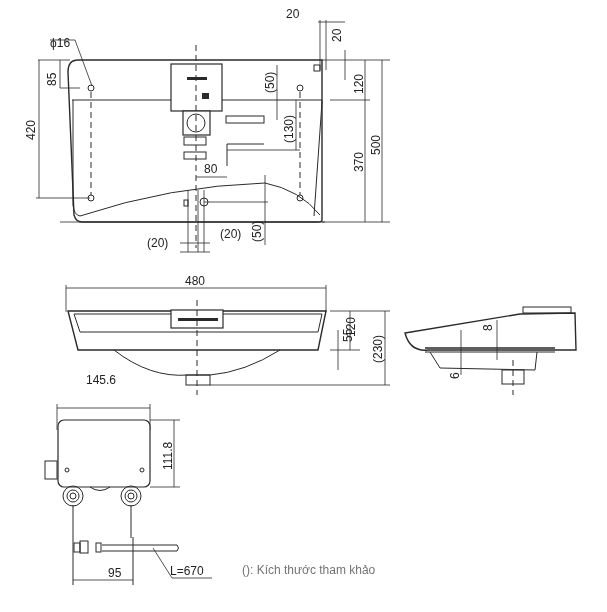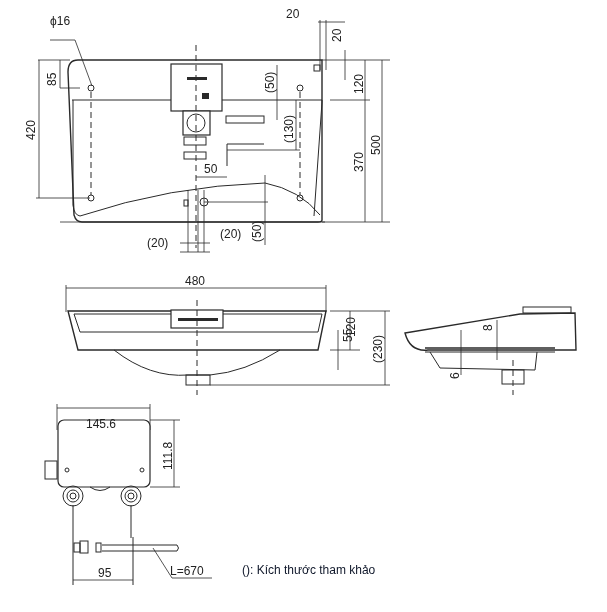--- a/index.html
+++ b/index.html
@@ -6,21 +6,21 @@
   body { width:607px; height:612px; position:relative; overflow:hidden; font-family:"Liberation Sans", sans-serif; }
   svg { position:absolute; left:0; top:0; }
   .ln { stroke:#2a2a2a; stroke-width:1; fill:none; }
   .th { stroke:#2a2a2a; stroke-width:1.4; fill:none; }
   .dash { stroke:#2a2a2a; stroke-width:1; fill:none; stroke-dasharray:6 4; }
   .dim { stroke:#2a2a2a; stroke-width:0.8; fill:none; }
   .fillw { fill:#ffffff; stroke:#2a2a2a; stroke-width:1.2; }
   .fillk { fill:#2a2a2a; }
   .lbl { position:absolute; font-size:12px; color:#222; white-space:nowrap; line-height:1; }
   .rot { transform-origin:left top; transform:rotate(-90deg); }
-  .note { position:absolute; font-size:12px; color:#0f172a; white-space:nowrap; }
+  .note { position:absolute; font-size:12px; color:#737373; white-space:nowrap; }
 </style>
 </head>
 <body>
 
 <svg width="607" height="612" viewBox="0 0 607 612">
 
   <g>
 
     <path class="th" d="M78 60 L322 60 L322 220 Q322 222 318 222 L82 222 Q76 222 74 215 L68 72 Q68 60 78 60 Z"></path>
 
@@ -142,41 +142,41 @@
     <rect x="96" y="543" width="5" height="9" class="ln"></rect>
     <rect x="74" y="543" width="6" height="9" class="ln"></rect>
     <path class="ln" d="M102 545 L177 545 Q180 548 177 551 L102 551"></path>
     <line class="ln" x1="133" y1="537" x2="133" y2="585"></line>
     <line class="dim" x1="73" y1="580" x2="133" y2="580"></line>
     <line class="dim" x1="153" y1="548" x2="172" y2="578"></line>
     <line class="dim" x1="172" y1="578" x2="212" y2="578"></line>
   </g>
 </svg>
 
-<div class="lbl" style="left:50px;top:15px">ϕ16</div>
+<div class="lbl" style="left:50px;top:37px">ϕ16</div>
 <div class="lbl rot" style="left:46px;top:86px">85</div>
 <div class="lbl rot" style="left:25px;top:140px">420</div>
 <div class="lbl" style="left:286px;top:8px">20</div>
 <div class="lbl rot" style="left:331px;top:42px">20</div>
 <div class="lbl rot" style="left:353px;top:94px">120</div>
 <div class="lbl rot" style="left:353px;top:172px">370</div>
 <div class="lbl rot" style="left:370px;top:155px">500</div>
 <div class="lbl rot" style="left:264px;top:93px">(50)</div>
 <div class="lbl rot" style="left:283px;top:143px">(130)</div>
-<div class="lbl" style="left:204px;top:163px">50</div>
+<div class="lbl" style="left:204px;top:163px">80</div>
 <div class="lbl" style="left:147px;top:237px">(20)</div>
 <div class="lbl" style="left:220px;top:228px">(20)</div>
 <div class="lbl rot" style="left:251px;top:242px">(50)</div>
 
 <div class="lbl" style="left:185px;top:275px">480</div>
 <div class="lbl rot" style="left:342px;top:342px">55</div>
 <div class="lbl rot" style="left:345px;top:337px">120</div>
 <div class="lbl rot" style="left:372px;top:363px">(230)</div>
 
 <div class="lbl rot" style="left:482px;top:331px">8</div>
 <div class="lbl rot" style="left:449px;top:379px">6</div>
 
-<div class="lbl" style="left:86px;top:418px">145.6</div>
+<div class="lbl" style="left:86px;top:374px">145.6</div>
 <div class="lbl rot" style="left:162px;top:470px">111.8</div>
-<div class="lbl" style="left:98px;top:567px">95</div>
+<div class="lbl" style="left:108px;top:567px">95</div>
 <div class="lbl" style="left:170px;top:565px">L=670</div>
 
 <div class="note" style="left:242px;top:563px">(): Kích thước tham khảo</div>
 
 </body></html>

